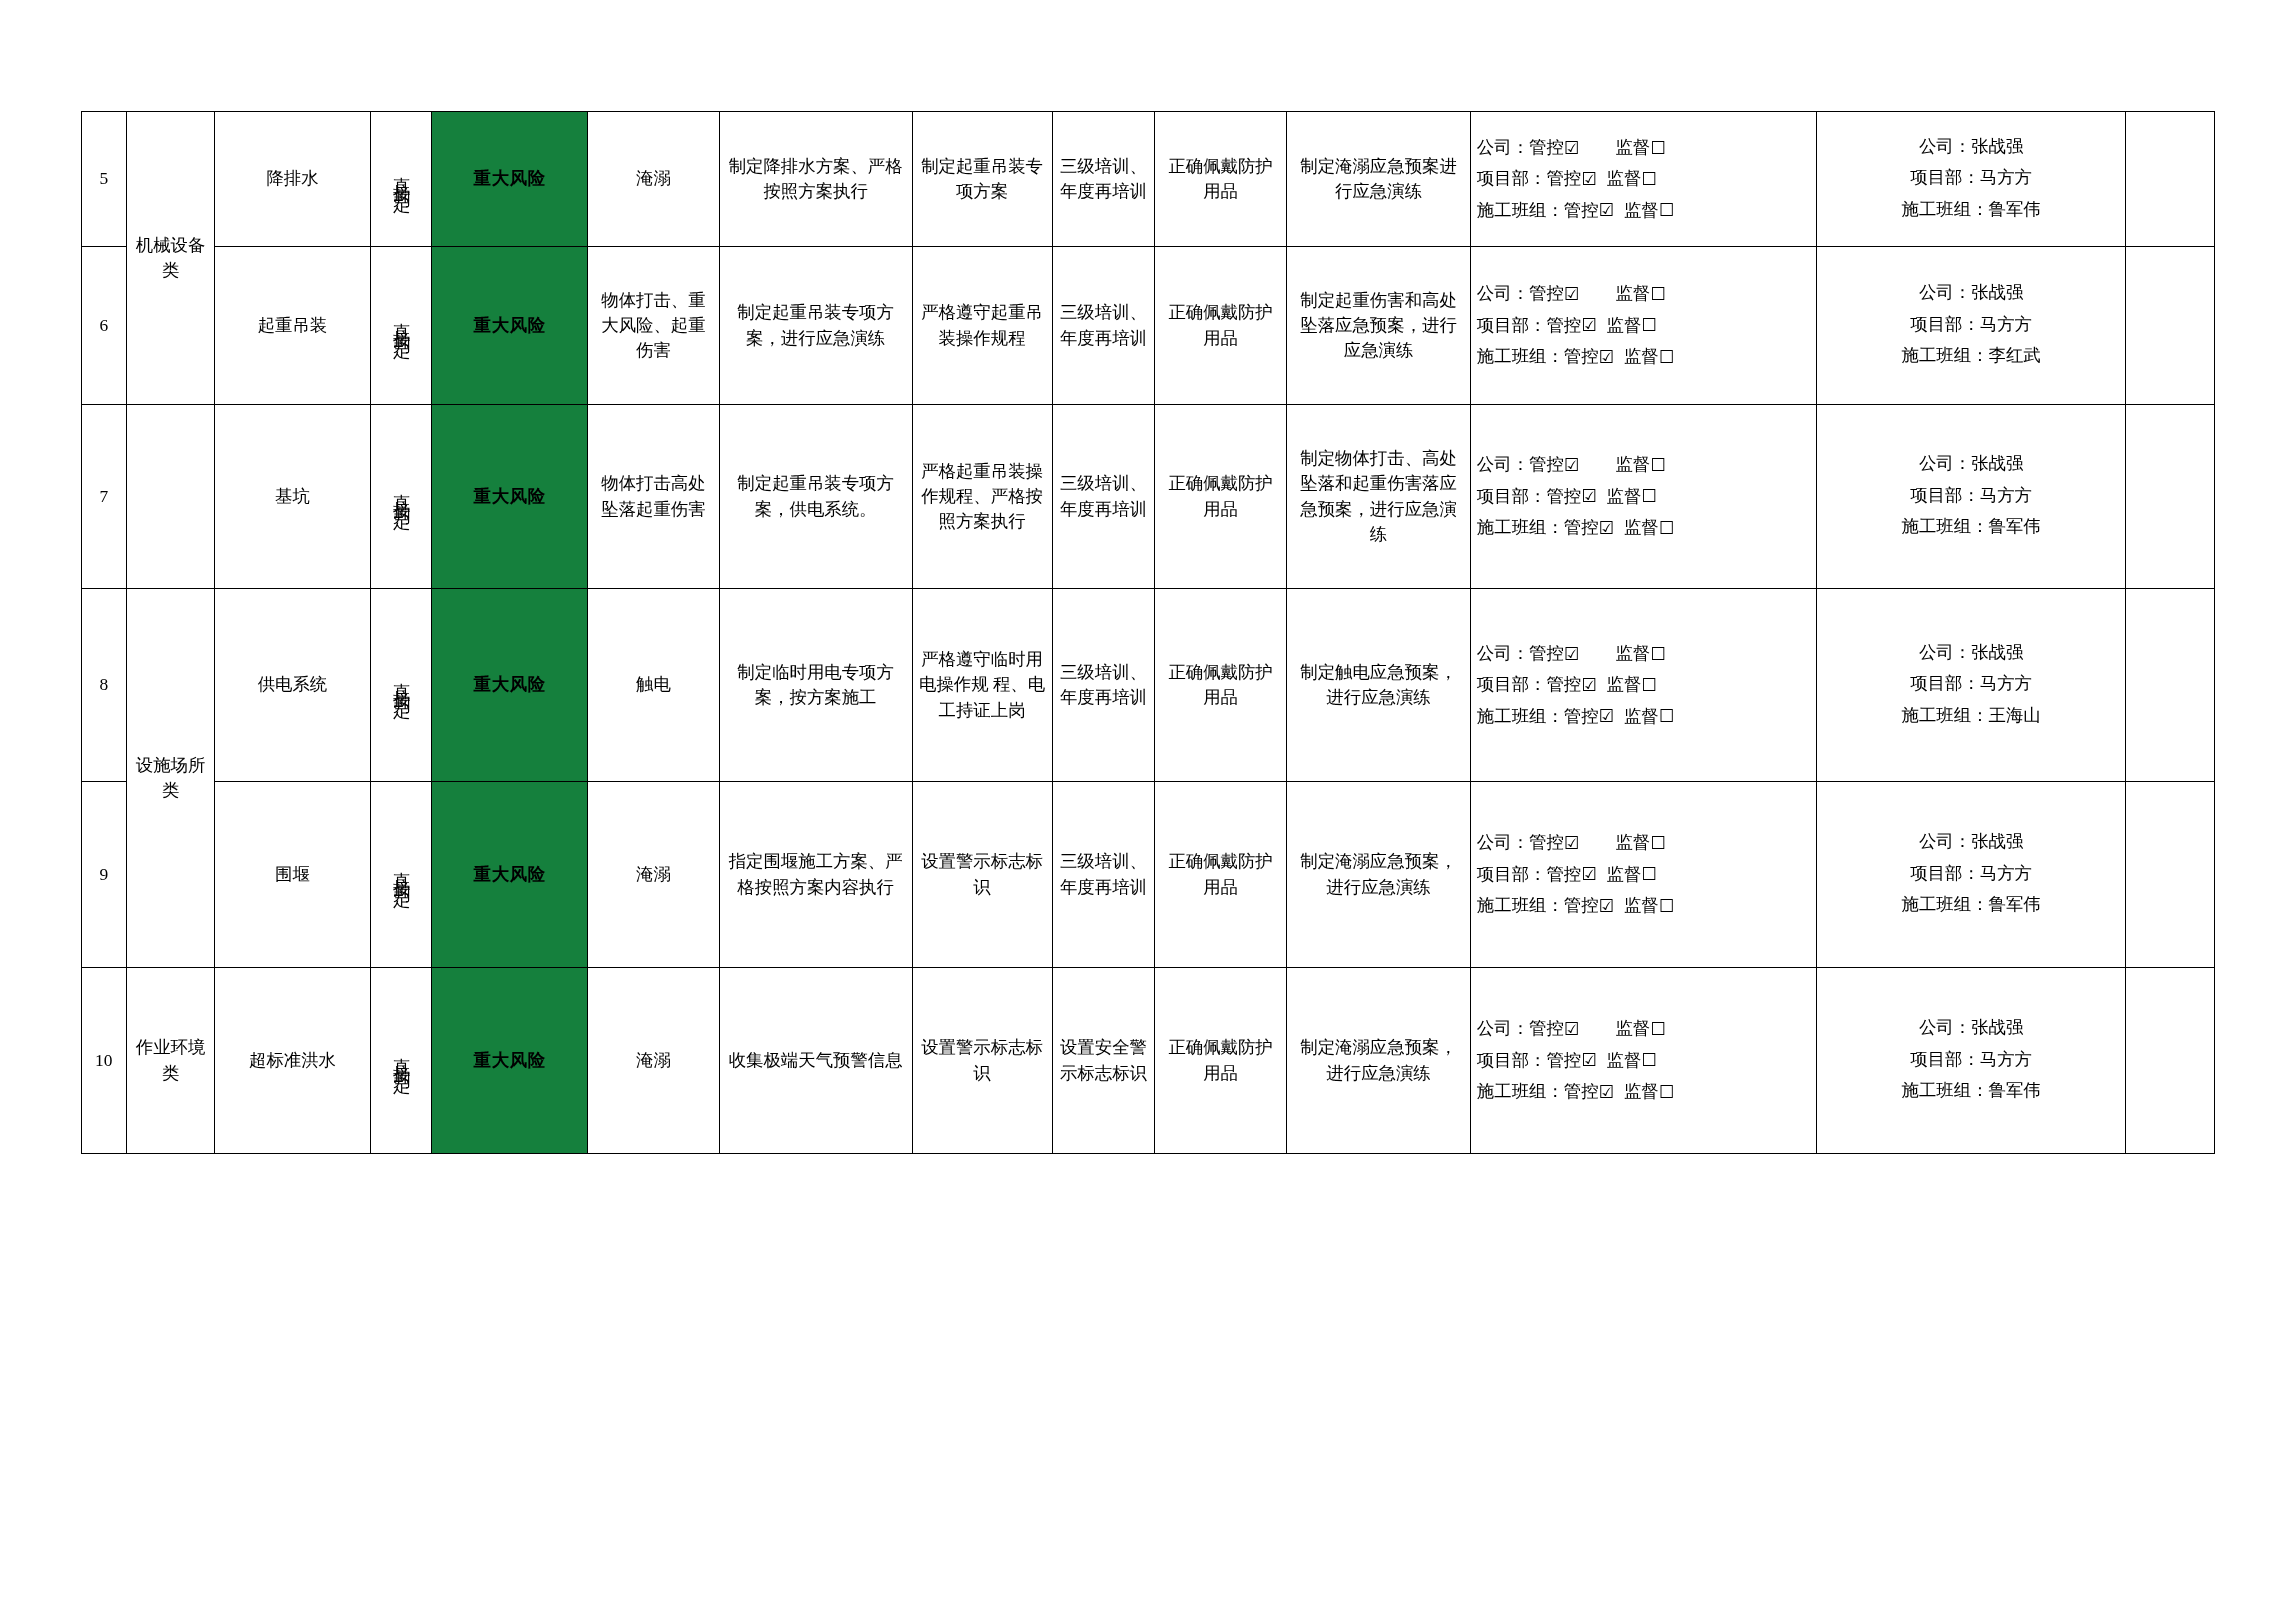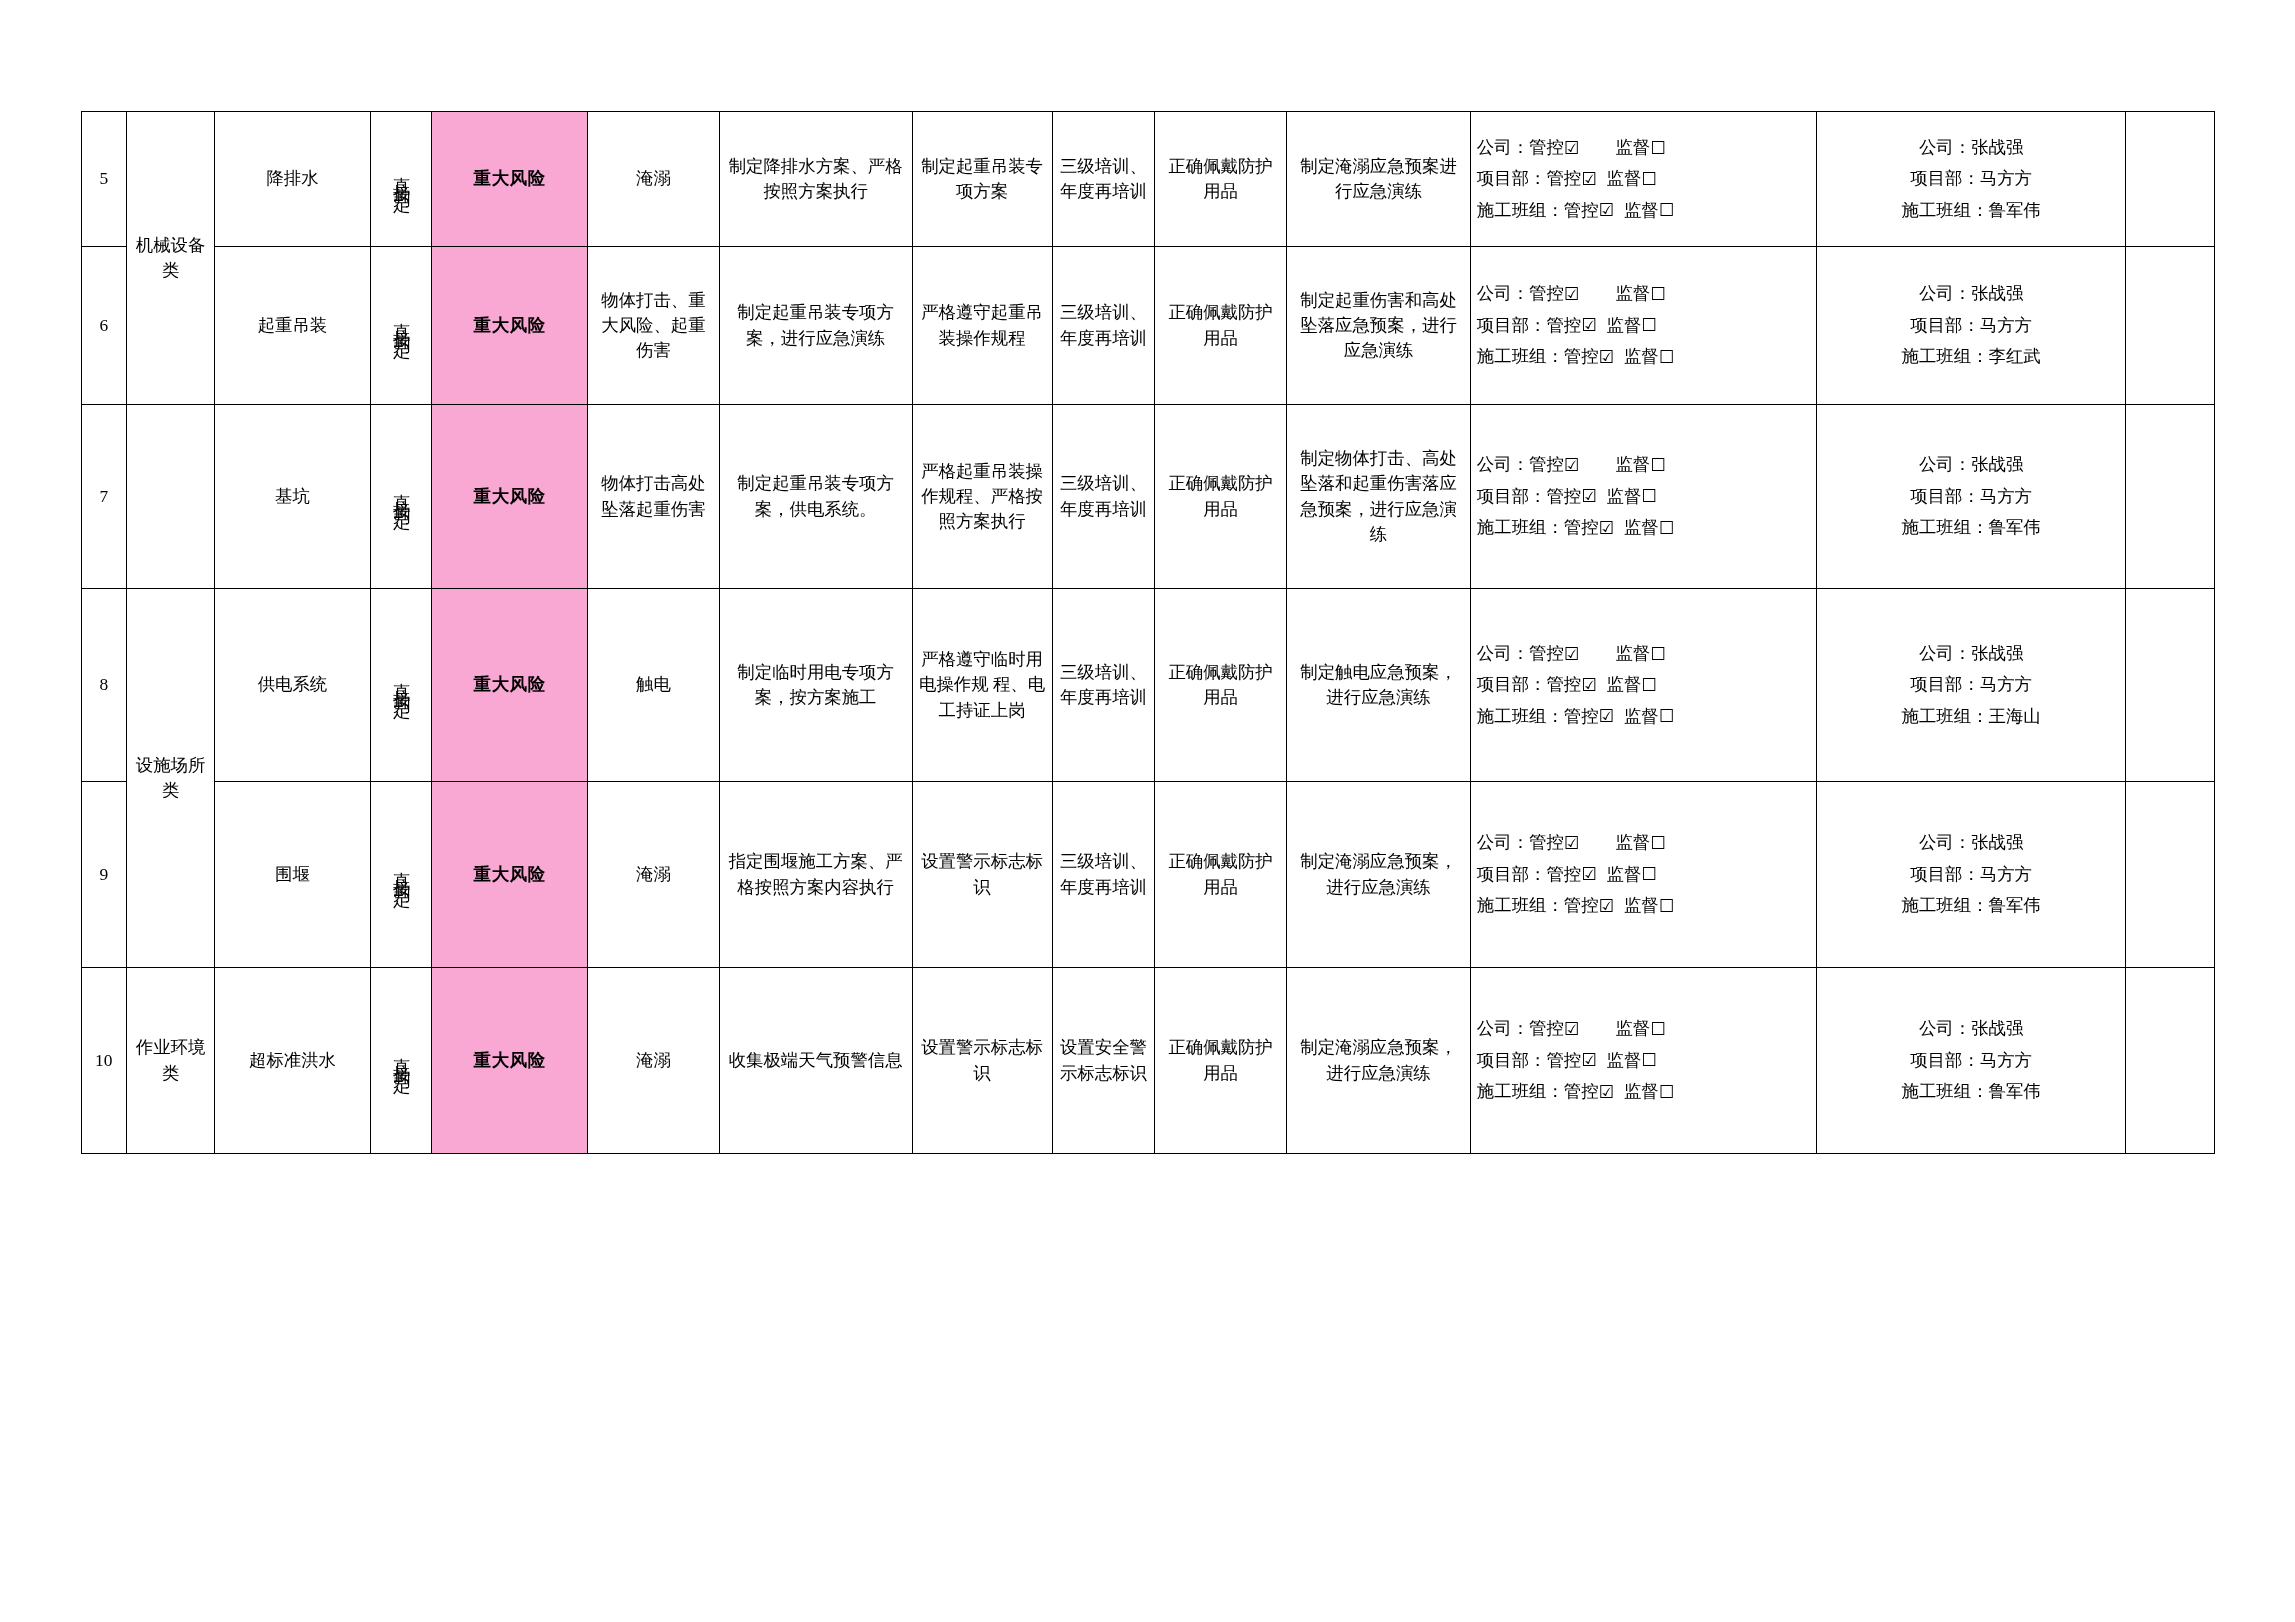--- a/index.html
+++ b/index.html
@@ -54,21 +54,21 @@
 
   .vertical {
     writing-mode: vertical-rl;
     text-orientation: upright;
     letter-spacing: 6.2px;
     display: inline-block;
     line-height: 1.1;
     font-size: 17.4px;
   }
   td.level-cell {
-    background: #f9a8d4;
+    background: #15803d;
     color: #000000;
     font-weight: bold;
     font-size: 19px;
     letter-spacing: 0.7px;
   }
   td.left-cell {
     text-align: left;
     padding-left: 12.5px;
     margin-left: 32px;
   }
@@ -86,20 +86,21 @@
     font-family: "DejaVu Sans", sans-serif;
     font-size: 17.4px;
     line-height: 1;
     position: relative;
     top: 0.7px;
   }
   .resp-line {
     margin: 6.2px 0;
     font-size: 17.4px;
     white-space: nowrap;
+    font-family: Liberation Mono, monospace;
   }
   .hz { letter-spacing: 0px; }
 </style>
 </head>
 <body>
 
 <div class="page">
   <table class="risk-table">
     <colgroup>
       <col class="c-no">

